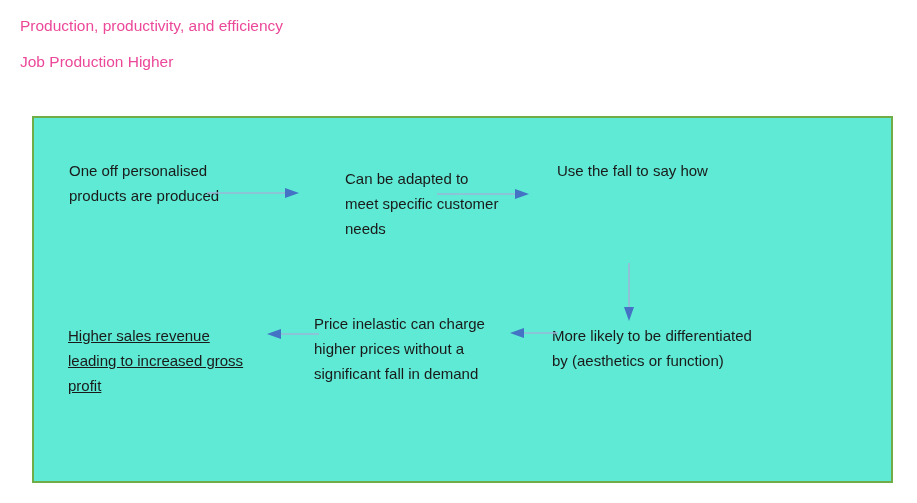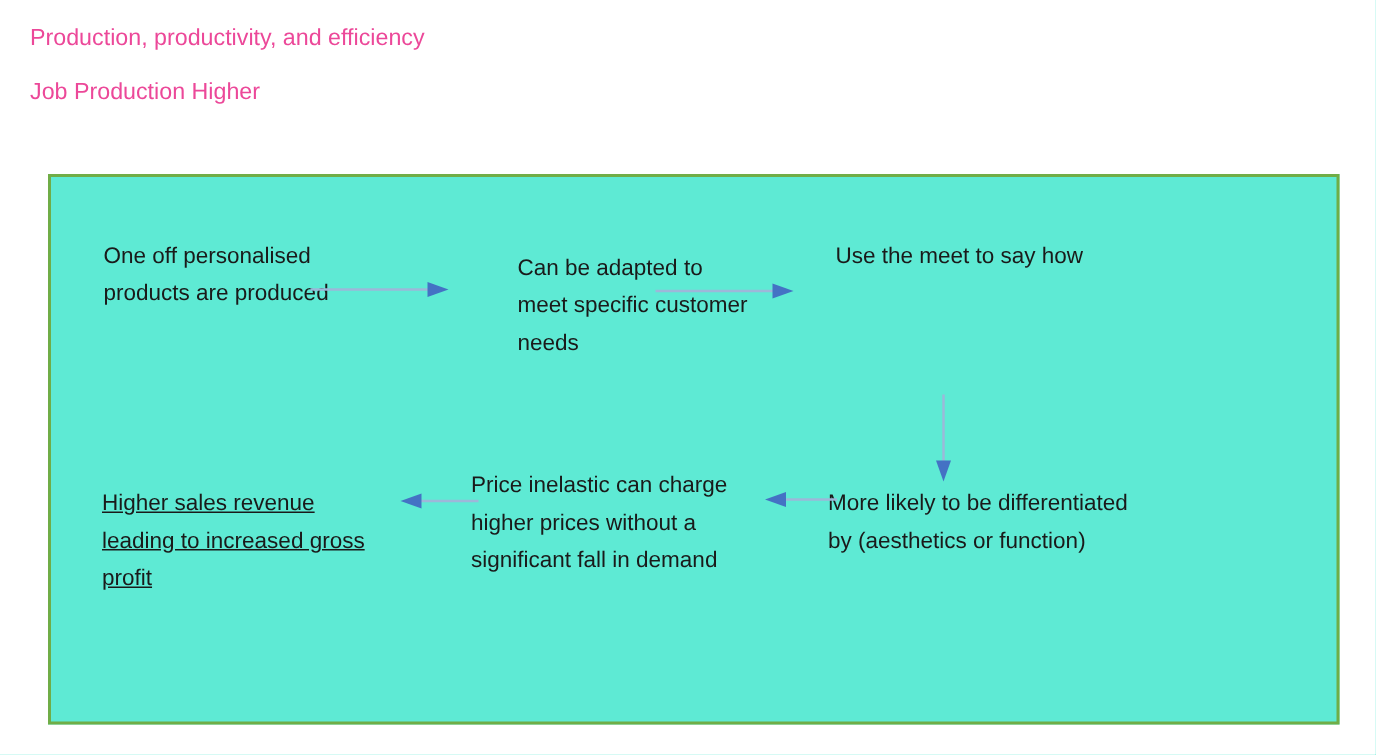--- a/index.html
+++ b/index.html
@@ -82,21 +82,21 @@
 <div class="heading" id="heading-1">Production, productivity, and efficiency</div>
 
 <div class="heading" id="heading-2">Job Production Higher</div>
 
 <div class="diagram-frame">
 
   <div class="node" id="node-one-off">One off personalised products are produced</div>
 
   <div class="node" id="node-adapted">Can be adapted to meet specific customer needs</div>
 
-  <div class="node" id="node-use-case">Use the meet to say how</div>
+  <div class="node" id="node-use-case">Use the fall to say how</div>
 
   <div class="node" id="node-higher-sales">Higher sales revenue leading to increased gross profit</div>
 
   <div class="node" id="node-price-inel">Price inelastic can charge higher prices without a significant fall in demand</div>
 
   <div class="node" id="node-more-likely">More likely to be differentiated by (aesthetics or function)</div>
 
   <svg class="arrow" id="arrow-1" viewBox="0 0 92 12">
     <line class="arrow-line" x1="0" y1="6" x2="80" y2="6"></line>
     <polygon class="arrow-head" points="78,1 92,6 78,11"></polygon>

